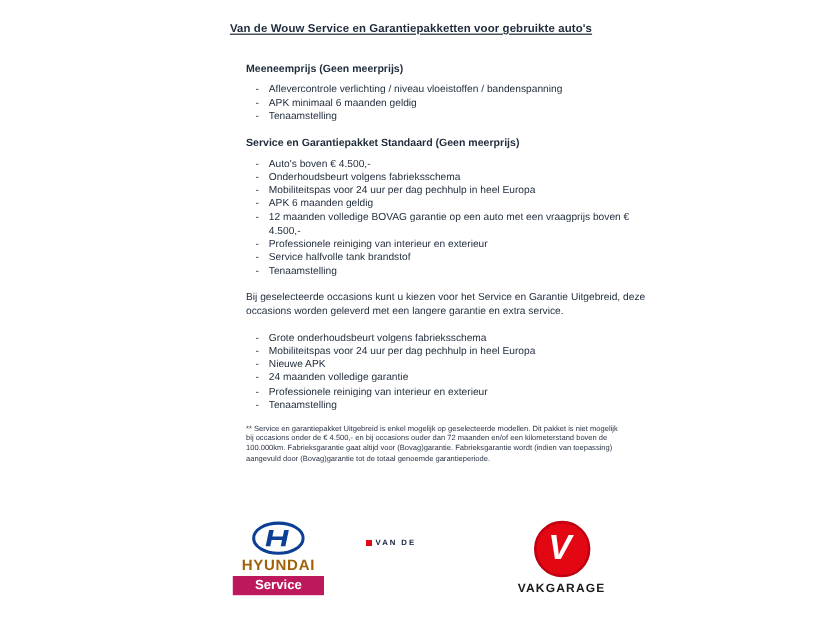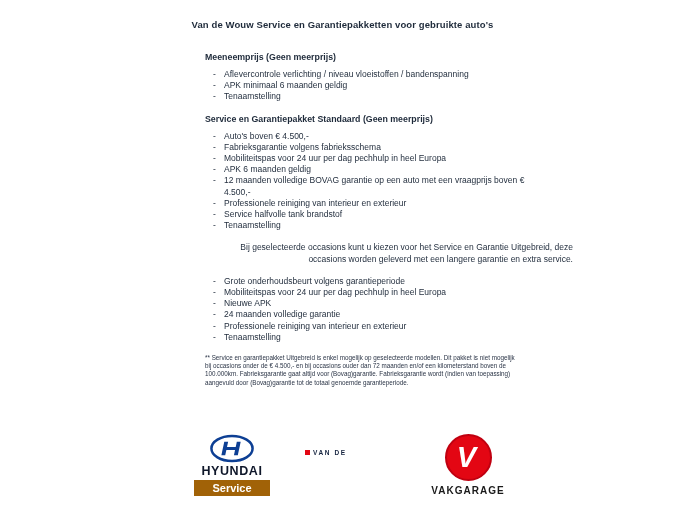--- a/index.html
+++ b/index.html
@@ -1,45 +1,45 @@
 <!DOCTYPE html>
 <html><head>
 <meta charset="utf-8">
 <style>
   * { margin:0; padding:0; box-sizing:border-box; }
   html,body { background:#ffffff; }
   .page {
     position:relative; width:685px; height:514px; background:#ffffff;
-    font-family:"Liberation Sans", sans-serif; color:#1e2a3a; overflow:hidden;
+    font-family:"Liberation Sans", sans-serif; color:#1e2a3a; overflow:hidden;text-decoration:underline;
   }
   .title {
     padding-top:19px; text-align:center;
     font-size:9.5px; font-weight:bold; letter-spacing:.1px;
   }
   .content { position:absolute; left:205px; top:52px; width:370px; }
   .heading { font-size:8.8px; font-weight:bold; line-height:11px; margin-bottom:6px; }
   .heading .price { margin-left:32px; }
   ul.items { list-style:none; max-width:335px; margin:0 0 11px 8px; }
   ul.items li {
     position:relative; padding-left:11px;
     font-size:8.5px; line-height:11.2px;
   }
   ul.items li::before { content:"-"; position:absolute; left:0; }
-  .paragraph { width:368px; font-size:8.5px; line-height:11.2px; margin-bottom:11px;text-align:right; }
+  .paragraph { width:368px; font-size:8.5px; line-height:11.2px; margin-bottom:11px; }
   .footnote { width:312px; font-size:6.3px; line-height:8.2px; margin-top:10px; color:#2a3446; }
 
   .logos {
     position:absolute; left:190px; top:434px; width:318px;
     display:flex; justify-content:space-between; align-items:flex-start;
   }
   .logo-hyundai { width:84px; text-align:center; }
   .hyundai-mark { display:block; margin:0 auto 1px auto; }
-  .hyundai-word { font-size:12.5px; font-weight:bold; color:#0f172a; letter-spacing:.6px; }
+  .hyundai-word { font-size:12.5px; font-weight:bold; color:#a16207; letter-spacing:.6px; }
   .hyundai-service {
-    margin-top:2px; background:#a16207; color:#ffffff;
+    margin-top:2px; background:#be185d; color:#ffffff;
     font-size:11px; font-weight:bold; line-height:16px; width:76px; margin-left:4px;
   }
   .logo-wouw { margin-top:15px; width:96px; }
   .wouw-top { display:flex; align-items:center; gap:3px; margin-left:2px; }
   .wouw-red { width:5px; height:5px; background:#e30613; display:inline-block; }
   .wouw-vande { font-size:6.5px; font-weight:bold; letter-spacing:1.6px; color:#15233f; }
   .wouw-main { font-size:25px; font-weight:800; color:#15233f; letter-spacing:.5px; line-height:26px; }
   .logo-vak { width:80px; text-align:center; }
   .vak-circle {
     width:47px; height:47px; border-radius:50%; background:#e30613;
@@ -64,35 +64,35 @@
           <li>Aflevercontrole verlichting / niveau vloeistoffen / bandenspanning</li>
           <li>APK minimaal 6 maanden geldig</li>
           <li>Tenaamstelling</li>
         </ul>
     </div>
 
     <div class="section">
       <div class="heading">Service en Garantiepakket Standaard (Geen meerprijs)</div>
       <ul class="items">
           <li>Auto's boven € 4.500,-</li>
-          <li>Fabrieksgarantie volgens fabrieksschema</li>
+          <li>Onderhoudsbeurt volgens fabrieksschema</li>
           <li>Mobiliteitspas voor 24 uur per dag pechhulp in heel Europa</li>
           <li>APK 6 maanden geldig</li>
           <li>12 maanden volledige BOVAG garantie op een auto met een vraagprijs boven € 4.500,-</li>
           <li>Professionele reiniging van interieur en exterieur</li>
           <li>Service halfvolle tank brandstof</li>
           <li>Tenaamstelling</li>
         </ul>
     </div>
 
     <p class="paragraph">Bij geselecteerde occasions kunt u kiezen voor het Service en Garantie Uitgebreid, deze occasions worden geleverd met een langere garantie en extra service.</p>
 
     <div class="section">
       <ul class="items">
-          <li>Grote onderhoudsbeurt volgens garantieperiode</li>
+          <li>Grote onderhoudsbeurt volgens fabrieksschema</li>
           <li>Mobiliteitspas voor 24 uur per dag pechhulp in heel Europa</li>
           <li>Nieuwe APK</li>
           <li>24 maanden volledige garantie</li>
           <li>Professionele reiniging van interieur en exterieur</li>
           <li>Tenaamstelling</li>
         </ul>
     </div>
 
     <p class="footnote">** Service en garantiepakket Uitgebreid is enkel mogelijk op geselecteerde modellen. Dit pakket is niet mogelijk bij occasions onder de € 4.500,- en bij occasions ouder dan 72 maanden en/of een kilometerstand boven de 100.000km. Fabrieksgarantie gaat altijd voor (Bovag)garantie. Fabrieksgarantie wordt (indien van toepassing) aangevuld door (Bovag)garantie tot de totaal genoemde garantieperiode.</p>
   </div>

